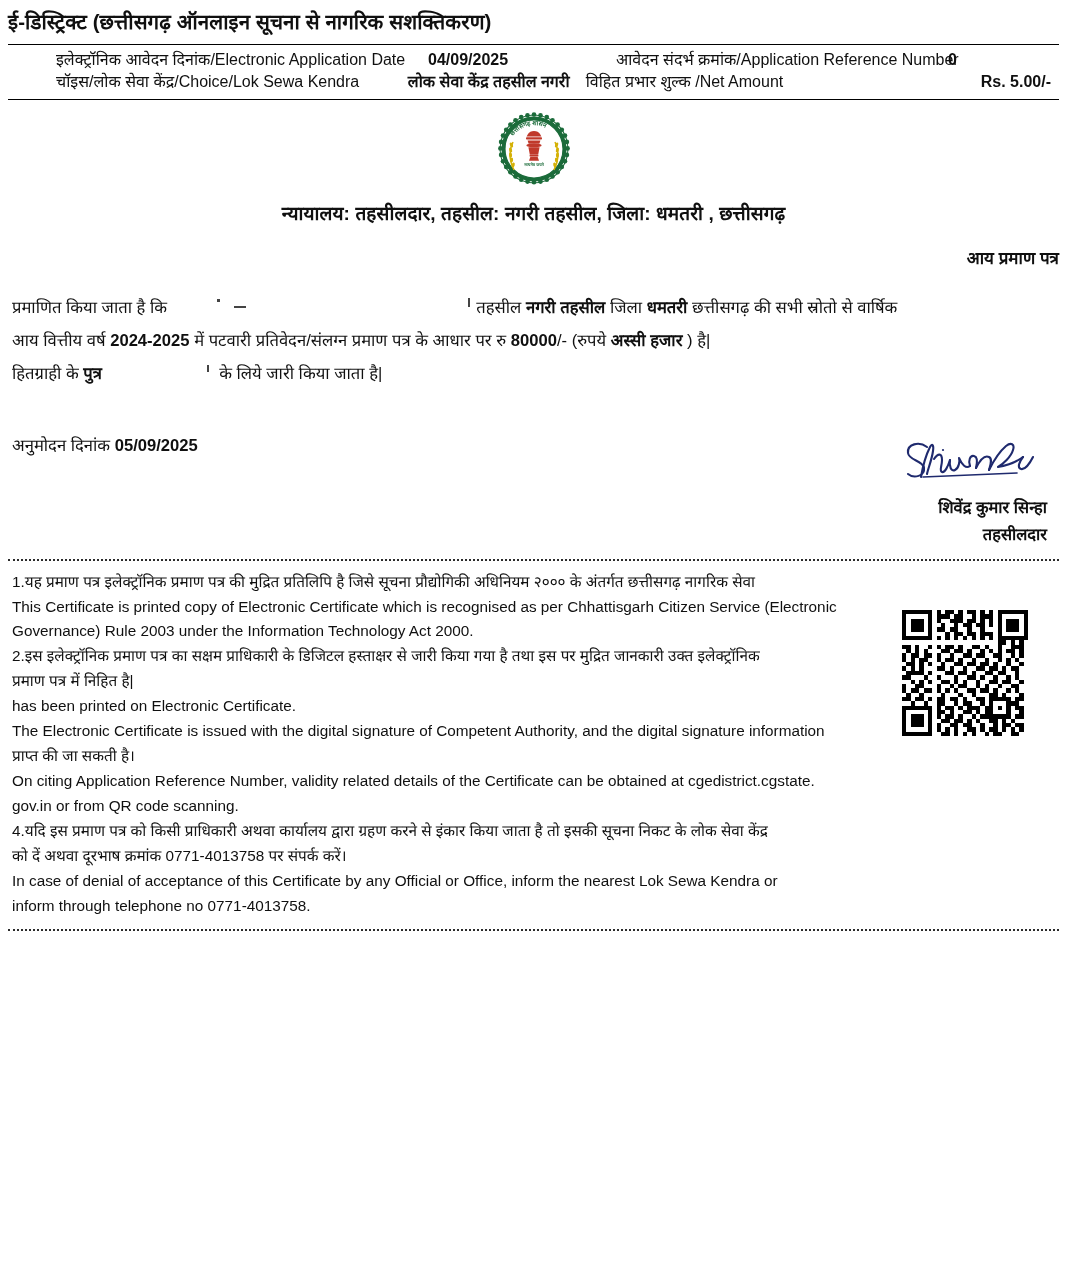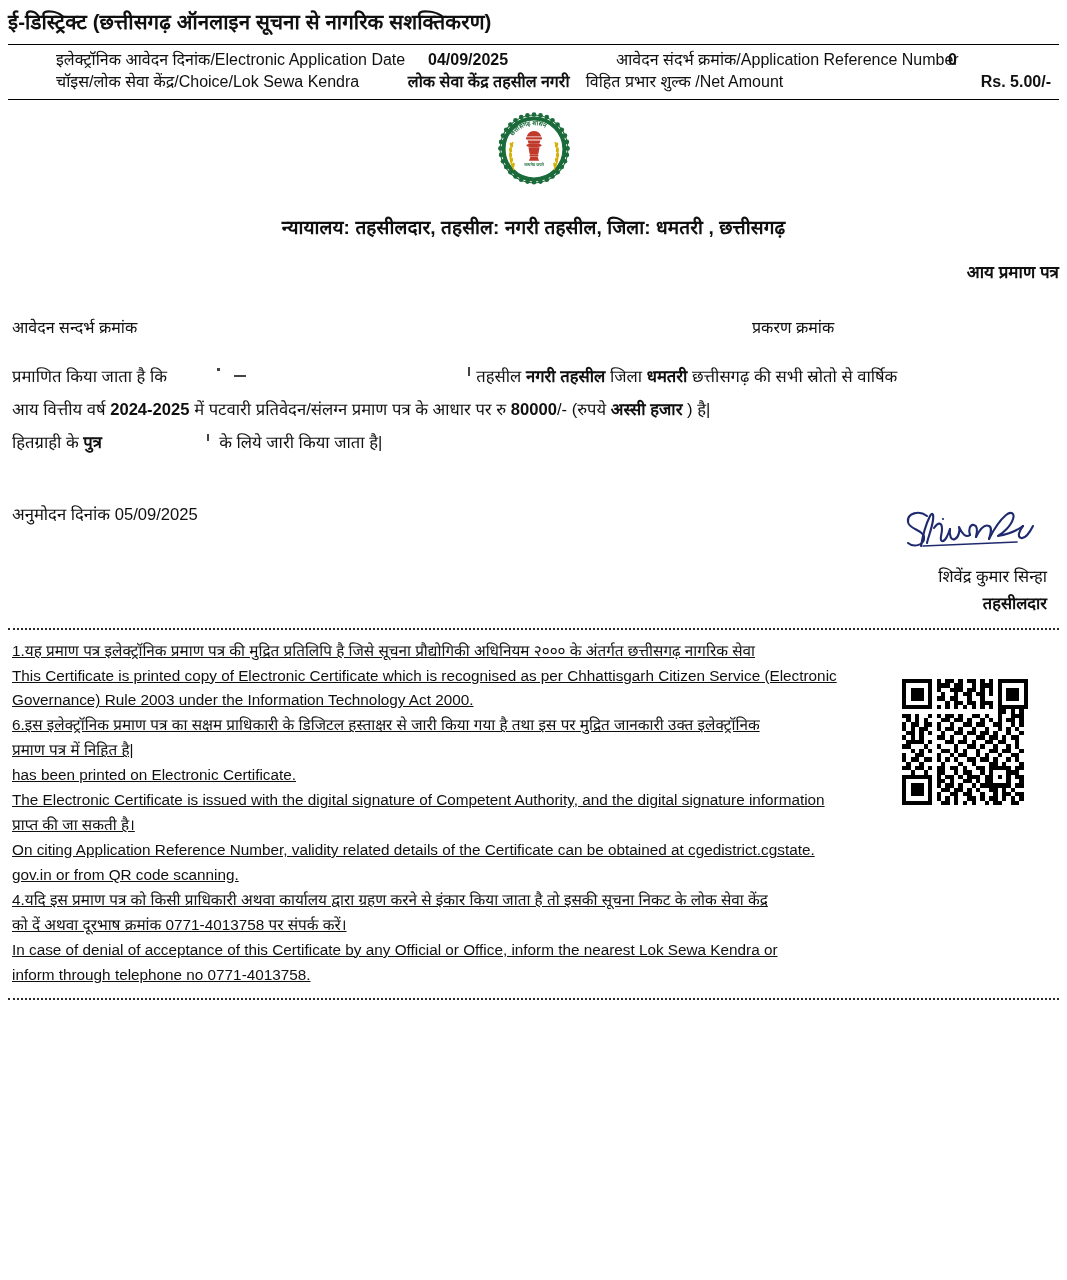--- a/index.html
+++ b/index.html
@@ -68,21 +68,21 @@
     width: 84px;
     height: 74px;
   }
   .emblem svg { display: block; }
 
   
   .court-line {
     text-align: center;
     font-size: 19px;
     font-weight: bold;
-    margin-top: 28px;
+    margin-top: 14px;
     letter-spacing: 0.1px;
   }
   .cert-type {
     text-align: right;
     font-size: 17px;
     font-weight: bold;
     margin-top: 20px;
   }
 
   
@@ -122,39 +122,39 @@
   
   .approve-row {
     display: flex;
     margin-top: 42px;
     padding: 0 4px;
   }
   .approve-left {
     flex: 0 0 700px;
     font-size: 16.6px;
   }
-  .approve-left .bold { font-weight: normal; }
+  .approve-left .bold { font-weight: bold; }
   .sign-block {
     flex: 1;
     text-align: right;
     padding-right: 8px;
   }
   .sign-label {
     font-size: 15.6px;
     margin-bottom: 2px;
   }
   .sign-img {
     height: 58px;
     display: flex;
     justify-content: flex-end;
     align-items: center;
   }
   .sign-name {
     font-size: 16.4px;
-    font-weight: normal;
+    font-weight: bold;
     margin-top: 4px;
   }
   .sign-desig {
     font-size: 16.4px;
     font-weight: bold;
     margin-top: 4px;
   }
 
   
   .dotted {
@@ -164,21 +164,20 @@
   .dotted-bottom {
     border-top: 2px dotted #2b2b2b;
     margin-top: 10px;
   }
 
   
   .notes-area {
     position: relative;
     margin-top: 9px;
     padding: 0 4px;
-    text-decoration: underline;
   }
   .notes-col {
     width: 862px;
     font-size: 15.3px;
     line-height: 1.63;
   }
   .note-line { margin: 0; }
 
   
   .qr-box {
@@ -293,24 +292,20 @@
 
           <text x="42" y="54.4" text-anchor="middle" font-size="4" font-weight="bold" fill="#1b6b3a" font-family="'Liberation Sans',sans-serif">सत्यमेव जयते</text>
         </g>
       </svg>
     </div>
   </div>
 
   <div class="court-line">न्यायालय: तहसीलदार, तहसील: नगरी तहसील, जिला: धमतरी , छत्तीसगढ़</div>
   <div class="cert-type">आय प्रमाण पत्र</div>
 
-  <div class="ref-row">
-    <div class="ref-left">आवेदन सन्दर्भ क्रमांक</div>
-    <div class="ref-right">प्रकरण क्रमांक</div>
-  </div>
 
   <div class="body-block">
     <div class="body-line">
       <span>प्रमाणित किया जाता है कि</span>
       <span class="blank-name w1">
         <span class="smudge s1"></span><span class="smudge s2"></span><span class="smudge s3"></span>
       </span>
       <span>तहसील</span>
       <span class="bold">नगरी तहसील</span>
       <span>जिला</span>
@@ -362,21 +357,21 @@
     </div>
   </div>
 
   <div class="dotted"></div>
 
   <div class="notes-area">
     <div class="notes-col">
       <div class="note-line">1.यह प्रमाण पत्र इलेक्ट्रॉनिक प्रमाण पत्र की मुद्रित प्रतिलिपि है जिसे सूचना प्रौद्योगिकी अधिनियम २००० के अंतर्गत छत्तीसगढ़ नागरिक सेवा</div>
       <div class="note-line">This Certificate is printed copy of Electronic Certificate which is recognised as per Chhattisgarh Citizen Service (Electronic</div>
       <div class="note-line">Governance) Rule 2003 under the Information Technology Act 2000.</div>
-      <div class="note-line">6.इस इलेक्ट्रॉनिक प्रमाण पत्र का सक्षम प्राधिकारी के डिजिटल हस्ताक्षर से जारी किया गया है तथा इस पर मुद्रित जानकारी उक्त इलेक्ट्रॉनिक</div>
+      <div class="note-line">2.इस इलेक्ट्रॉनिक प्रमाण पत्र का सक्षम प्राधिकारी के डिजिटल हस्ताक्षर से जारी किया गया है तथा इस पर मुद्रित जानकारी उक्त इलेक्ट्रॉनिक</div>
       <div class="note-line">प्रमाण पत्र में निहित है|</div>
       <div class="note-line">has been printed on Electronic Certificate.</div>
       <div class="note-line">The Electronic Certificate is issued with the digital signature of Competent Authority, and the digital signature information</div>
       <div class="note-line">प्राप्त की जा सकती है।</div>
       <div class="note-line">On citing Application Reference Number, validity related details of the Certificate can be obtained at cgedistrict.cgstate.</div>
       <div class="note-line">gov.in or from QR code scanning.</div>
       <div class="note-line">4.यदि इस प्रमाण पत्र को किसी प्राधिकारी अथवा कार्यालय द्वारा ग्रहण करने से इंकार किया जाता है तो इसकी सूचना निकट के लोक सेवा केंद्र</div>
       <div class="note-line">को दें अथवा दूरभाष क्रमांक 0771-4013758 पर संपर्क करें।</div>
       <div class="note-line">In case of denial of acceptance of this Certificate by any Official or Office, inform the nearest Lok Sewa Kendra or</div>
       <div class="note-line">inform through telephone no 0771-4013758.</div>

